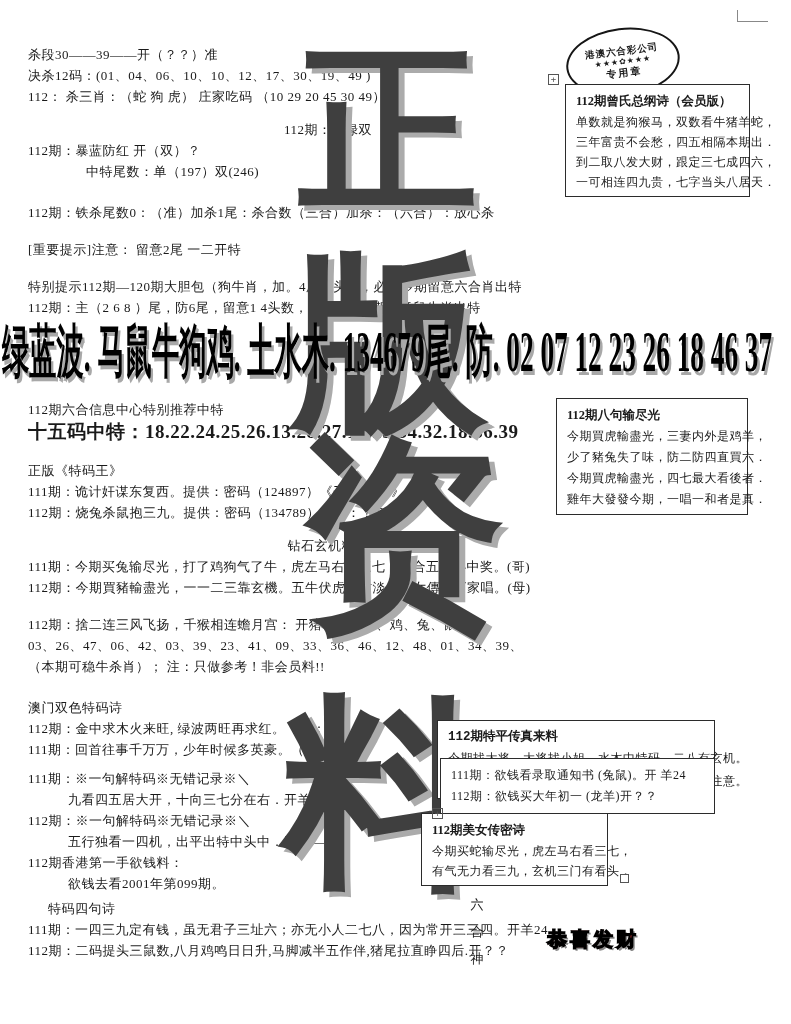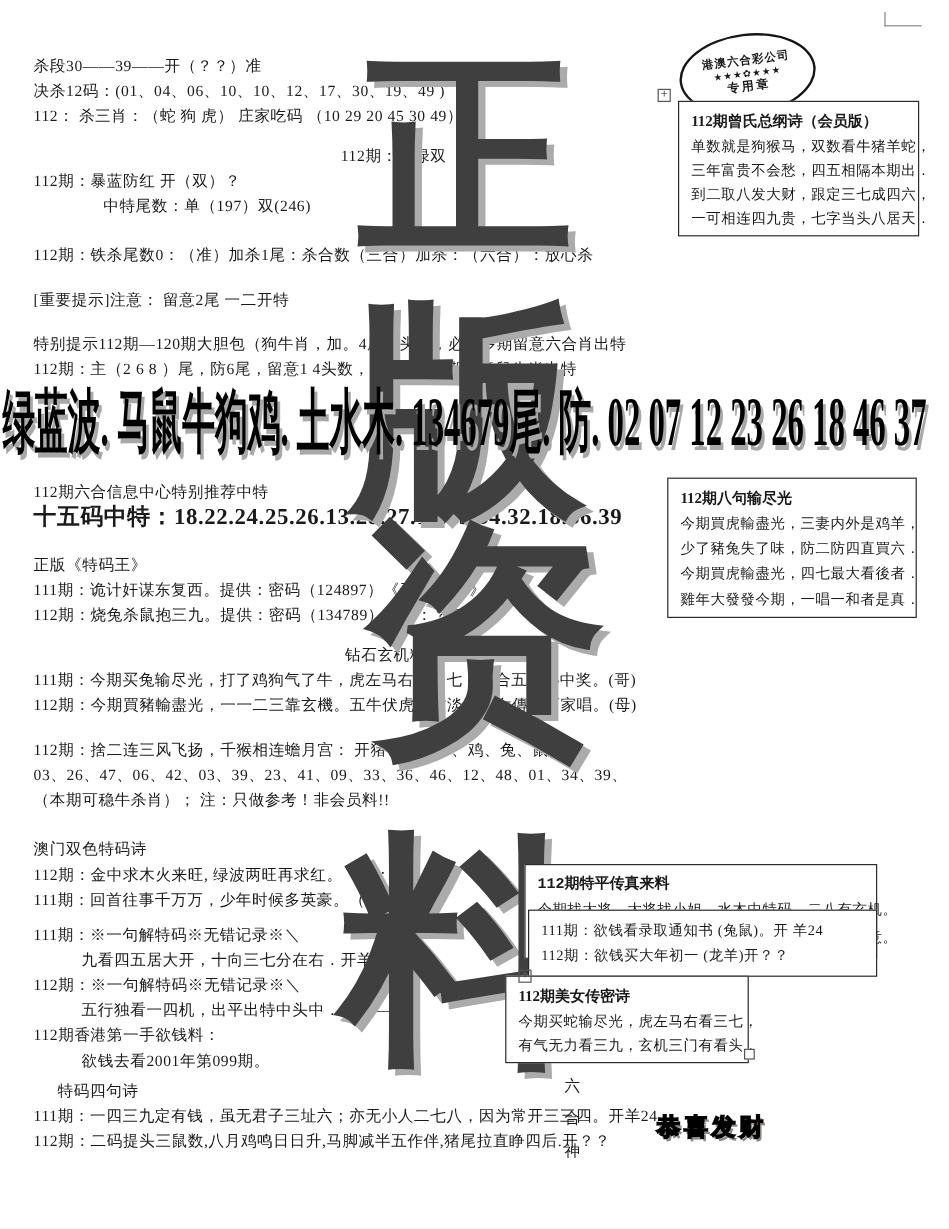--- a/index.html
+++ b/index.html
@@ -25,21 +25,21 @@
   
   .wm{position:absolute;z-index:2;font-weight:bold;color:#3f3f3f;
       text-shadow:6px 5px 0 #ababab;line-height:1;pointer-events:none;}
   .wm1{left:298px;top:42px;font-size:180px;}
   .wm2{left:292px;top:246px;font-size:196px;}
   .wm3{left:296px;top:432px;font-size:210px;}
   .wm4{left:282px;top:692px;font-size:205px;}
 
   
   .box{position:absolute;z-index:4;background:#fff;border:1.5px solid #2b2b2b;
-       padding:6px 24px 4px 10px;}
+       padding:6px 8px 4px 10px;}
   .bx-title{font-size:12.5px;line-height:21px;white-space:nowrap;font-weight:bold;}
   .bx-ln{font-size:12px;line-height:21px;white-space:nowrap;letter-spacing:.5px;}
   .box-member{left:565px;top:84px;width:165px;}
   .box-member .bx-ln{line-height:20px;}
   .box-eight{left:556px;top:398px;width:172px;}
   .box-teping{left:437px;top:720px;width:258px;font-family:Liberation Mono, monospace;}
   .box-teping .bx-ln{line-height:23px;}
   .box-yuqian{left:440px;top:758px;width:255px;height:44px;}
   .box-beauty{left:421px;top:813px;width:167px;}
   .box-beauty .bx-ln{line-height:20px;}

